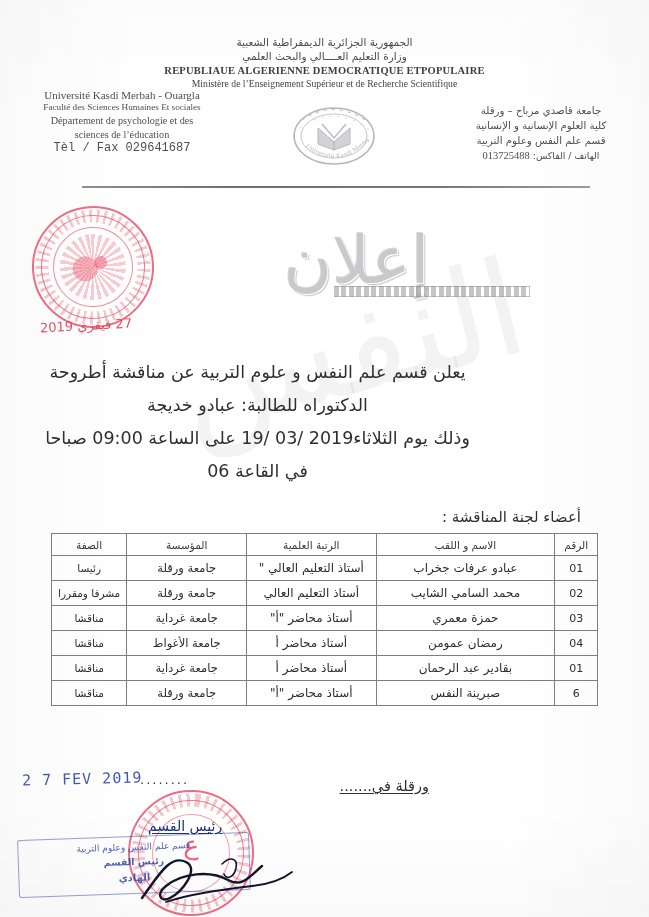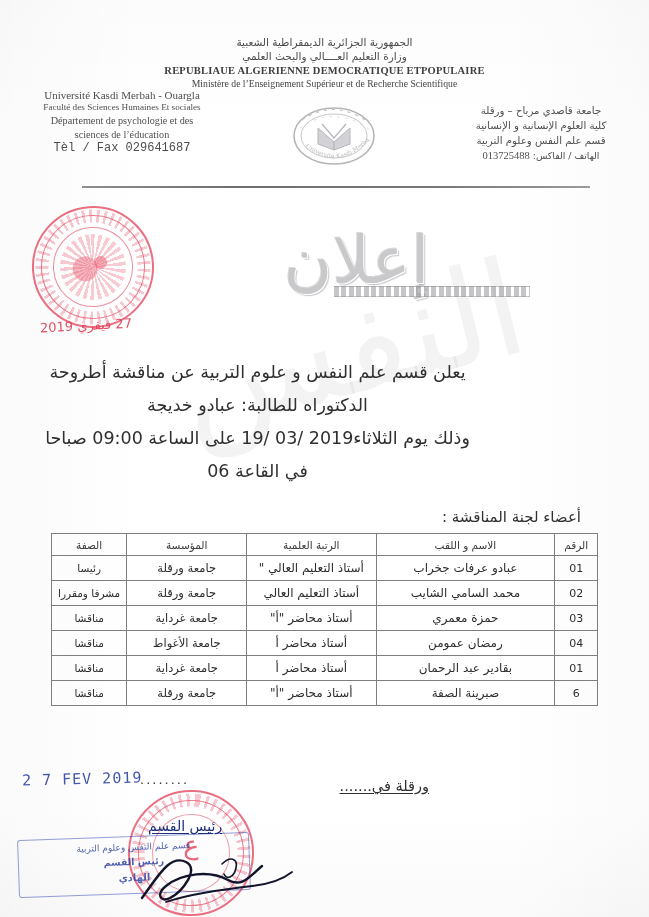--- a/index.html
+++ b/index.html
@@ -498,21 +498,21 @@
       </tr>
       <tr>
         <td class="c-num">01</td>
         <td class="c-name">بقادير عبد الرحمان</td>
         <td class="c-rank">أستاذ محاضر أ</td>
         <td class="c-inst">جامعة غرداية</td>
         <td class="c-role">مناقشا</td>
       </tr>
       <tr>
         <td class="c-num">6</td>
-        <td class="c-name">صبرينة الصفة</td>
+        <td class="c-name">صبرينة النفس</td>
         <td class="c-rank">أستاذ محاضر "أ"</td>
         <td class="c-inst">جامعة ورقلة</td>
         <td class="c-role">مناقشا</td>
       </tr>
     </tbody>
   </table>
 
   <div id="footer-place" class="layer">ورقلة في.......</div>
 
   <div id="date-stamp-blue" class="layer">2 7 FEV 2019</div>

